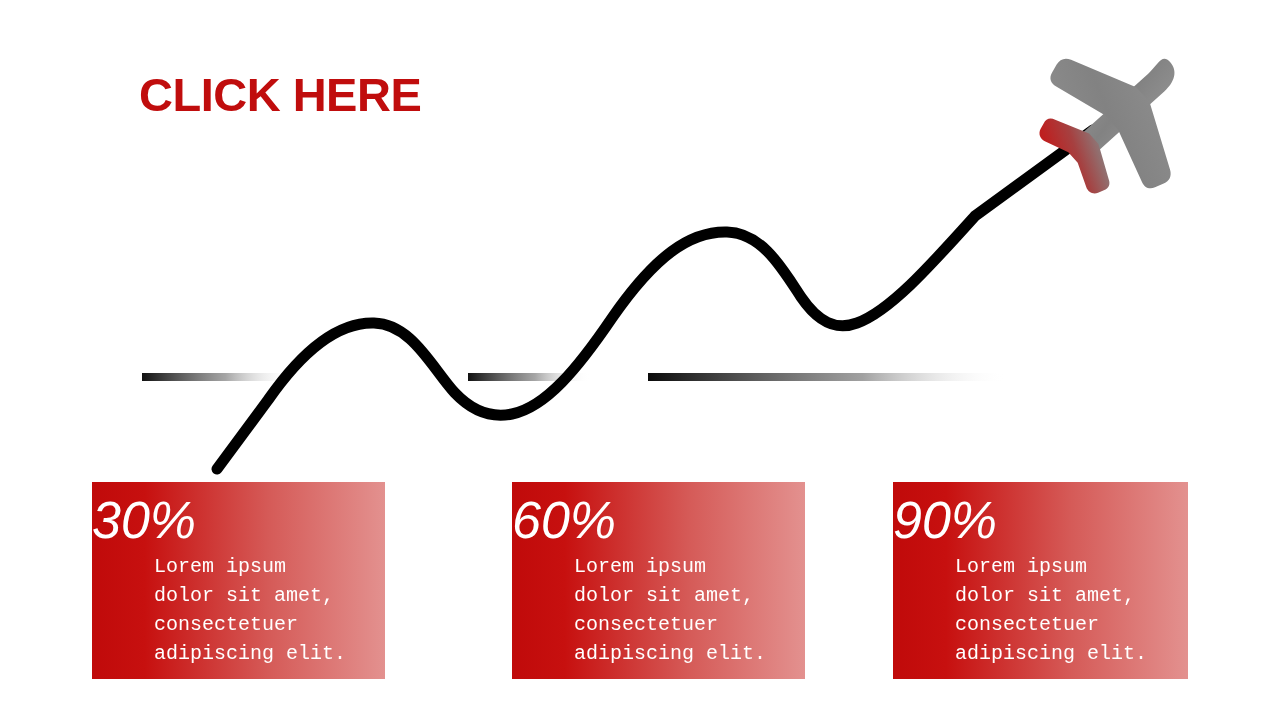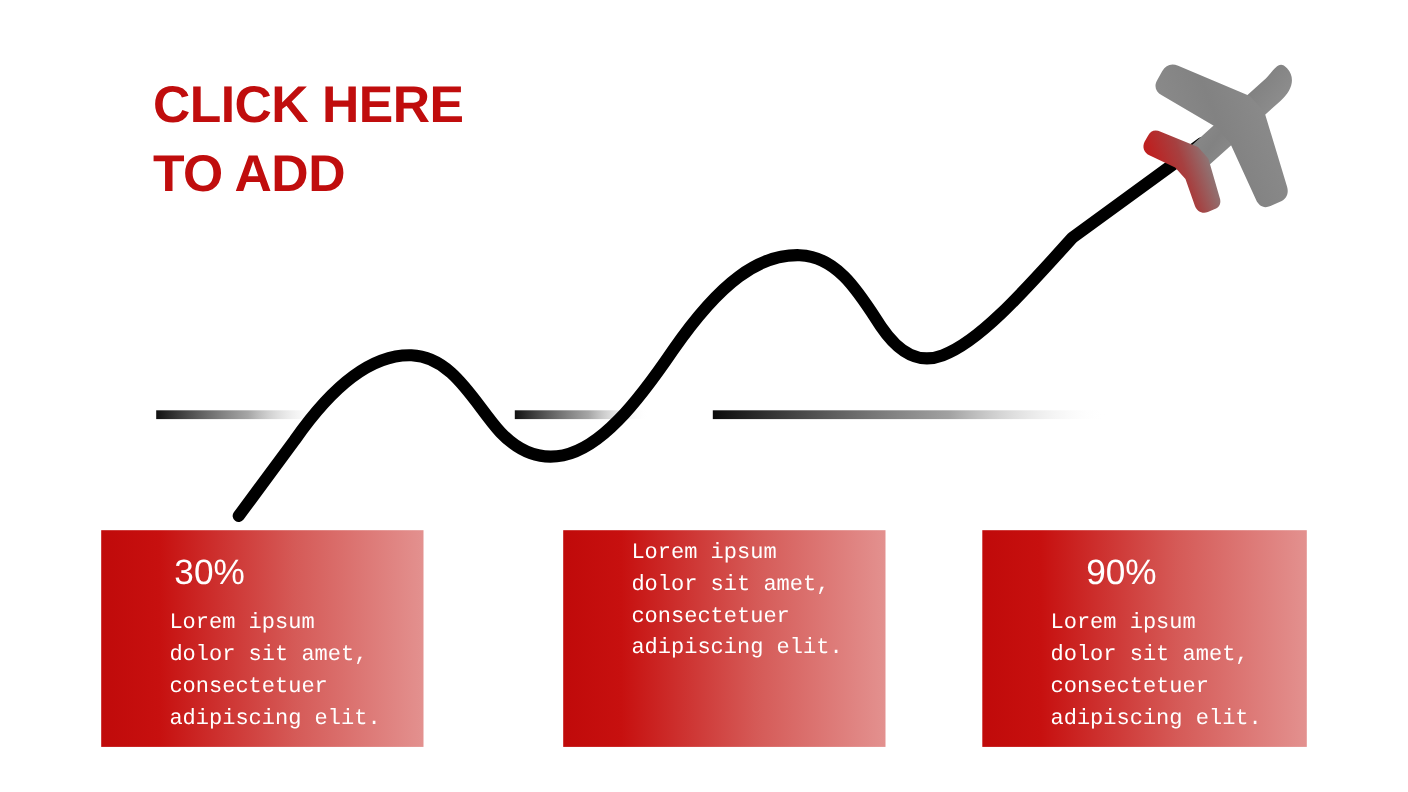--- a/index.html
+++ b/index.html
@@ -52,28 +52,28 @@
   }
 
   
   .card {
     position: absolute;
     box-sizing: border-box;
     color: #ffffff;
     overflow: hidden;
   }
   .card-pct {
-    text-align: center;
     font-family: "Liberation Sans", sans-serif;
     font-weight: normal;
-    font-size: 32px;
+    font-size: 52px;
     line-height: 52px;
     color: #ffffff;
     margin-top: 12px;
     padding-right: 96px;
+    font-style: italic;
   }
   .card-body {
     font-family: Liberation Mono, monospace;
     font-size: 20px;
     line-height: 29px;
     color: #ffffff;
     margin-top: 6px;
     padding-left: 62px;
     padding-right: 10px;
     white-space: pre-line;
@@ -88,21 +88,20 @@
   #card-2 .card-pct { padding-right: 42px; }
   #card-2 .card-body { padding-left: 62px; }
 </style>
 </head>
 <body>
 
 <div id="slide">
 
   <div id="title-block">
     <div class="title-line">CLICK HERE</div>
-    <div class="title-line">TO ADD</div>
   </div>
 
   <svg id="graphic-layer" viewBox="0 0 1280 720" width="1280" height="720">
     <defs>
       <linearGradient id="fadeLine1" x1="0" y1="0" x2="1" y2="0">
         <stop offset="0%" stop-color="#111111" stop-opacity="1"></stop>
         <stop offset="55%" stop-color="#888888" stop-opacity="0.75"></stop>
         <stop offset="100%" stop-color="#ffffff" stop-opacity="0"></stop>
       </linearGradient>
       <linearGradient id="fadeLine2" x1="0" y1="0" x2="1" y2="0">
@@ -187,20 +186,21 @@
 
   <div class="card" id="card-0" style="background: linear-gradient(to right, #C00A0A 0%, #C7100F 18%, #D55A57 60%, #E3918F 100%);">
     <div class="card-pct">30%</div>
     <div class="card-body">Lorem ipsum
 dolor sit amet,
 consectetuer
 adipiscing elit.</div>
   </div>
 
   <div class="card" id="card-1" style="background: linear-gradient(to right, #C00A0A 0%, #C7100F 18%, #D55A57 60%, #E3918F 100%);">
+    <div class="card-pct">60%</div>
     <div class="card-body">Lorem ipsum
 dolor sit amet,
 consectetuer
 adipiscing elit.</div>
   </div>
 
   <div class="card" id="card-2" style="background: linear-gradient(to right, #C00A0A 0%, #C7100F 18%, #D55A57 60%, #E3918F 100%);">
     <div class="card-pct">90%</div>
     <div class="card-body">Lorem ipsum
 dolor sit amet,

